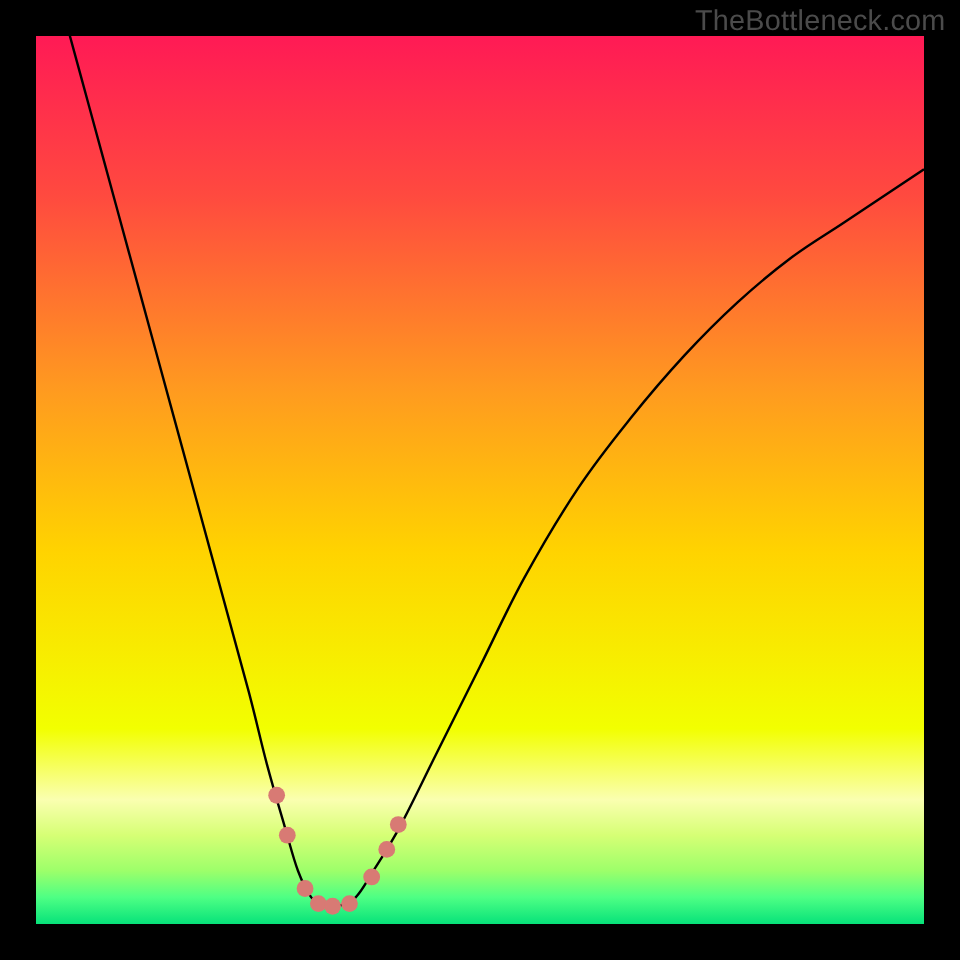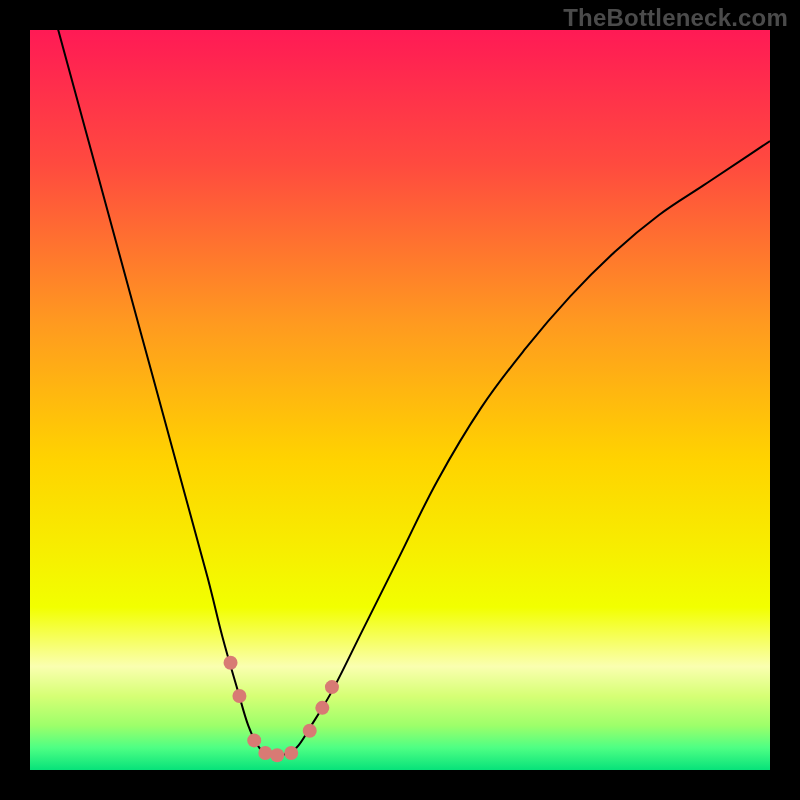--- a/index.html
+++ b/index.html
@@ -25,21 +25,21 @@
     height: 740px;
     overflow: hidden;
   }
   .watermark {
     position: absolute;
     top: 4px;
     right: 12px;
     color: #4b4b4b;
     font-size: 24px;
     letter-spacing: 0.2px;
-    font-weight: 700;
+    font-weight: 400;
     user-select: none;
   }
   svg { display: block; }
 </style>
 </head>
 <body>
 
 <div class="frame">
 
   <div class="plot">

